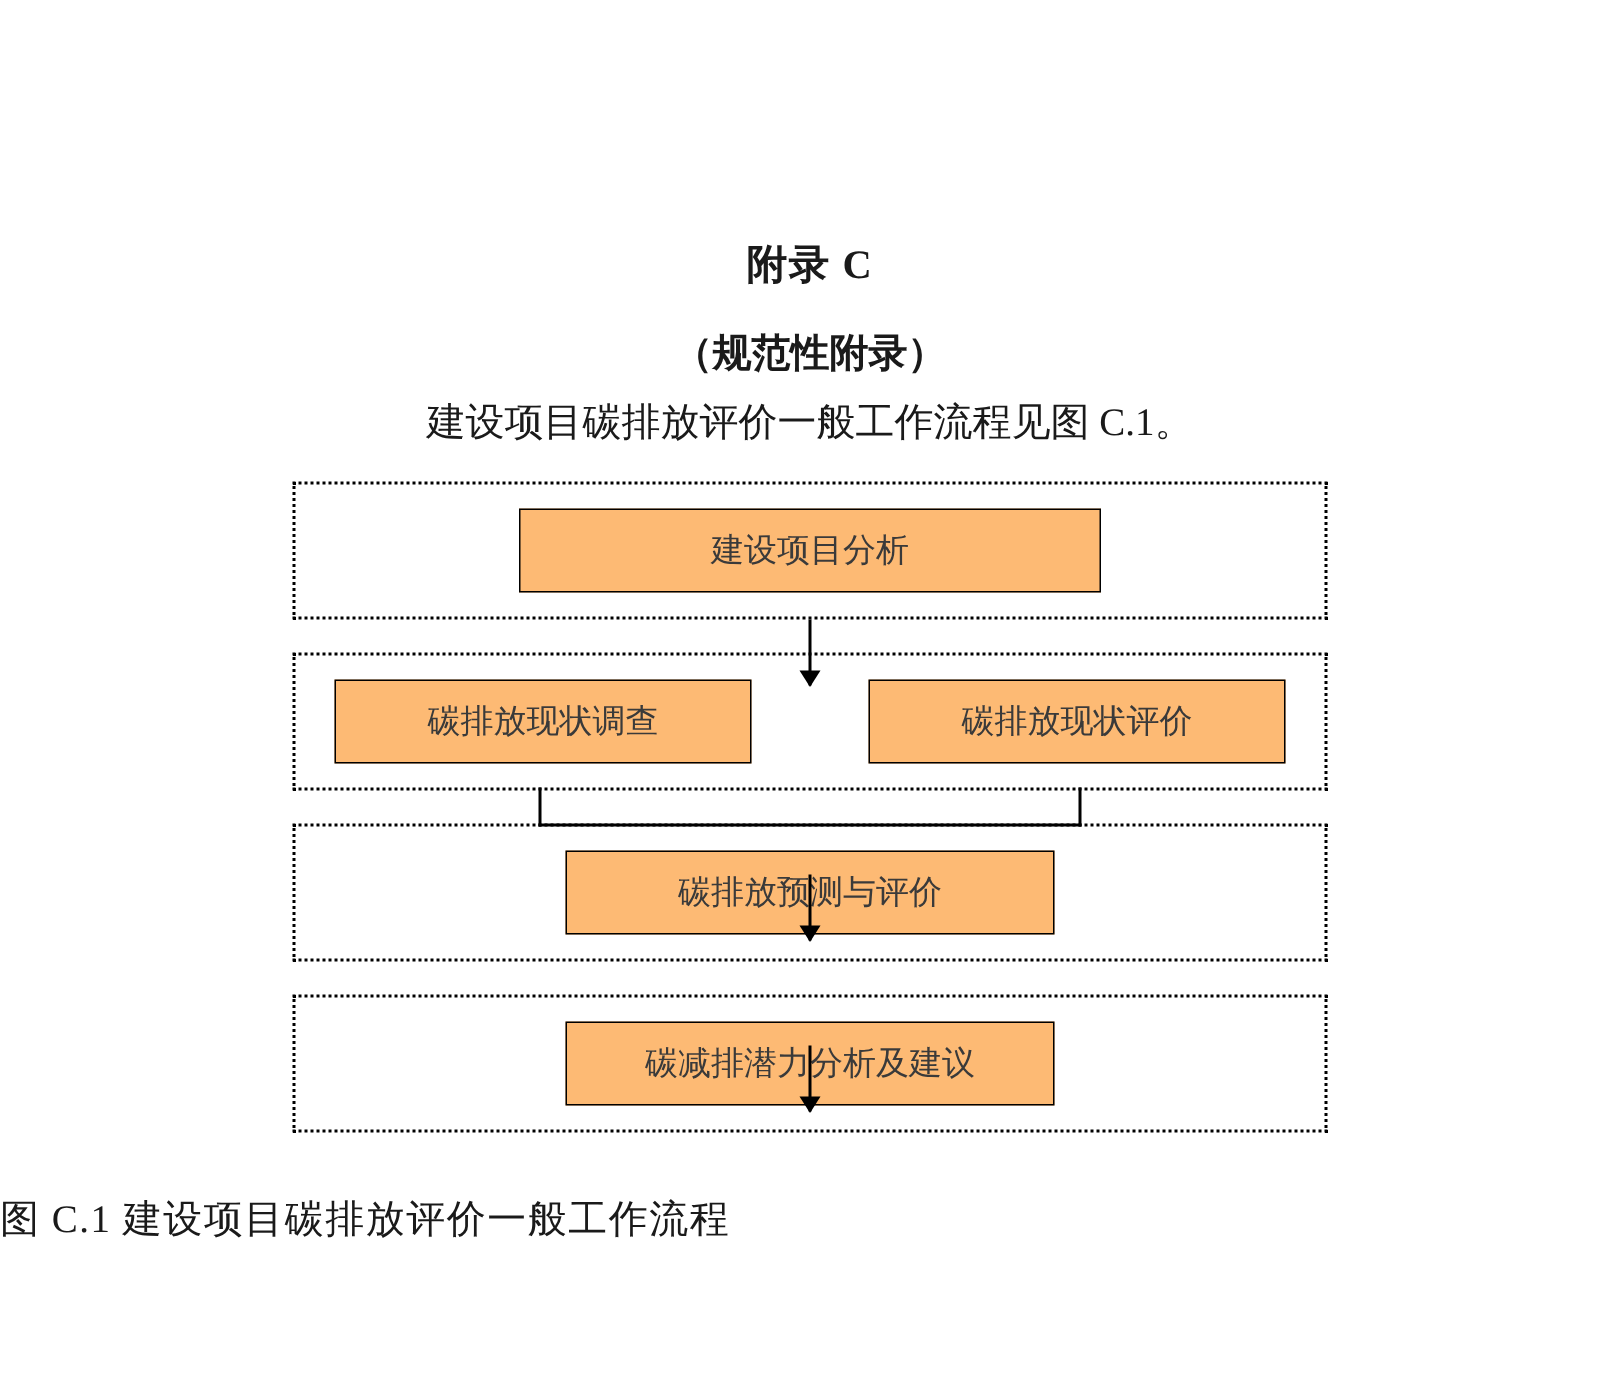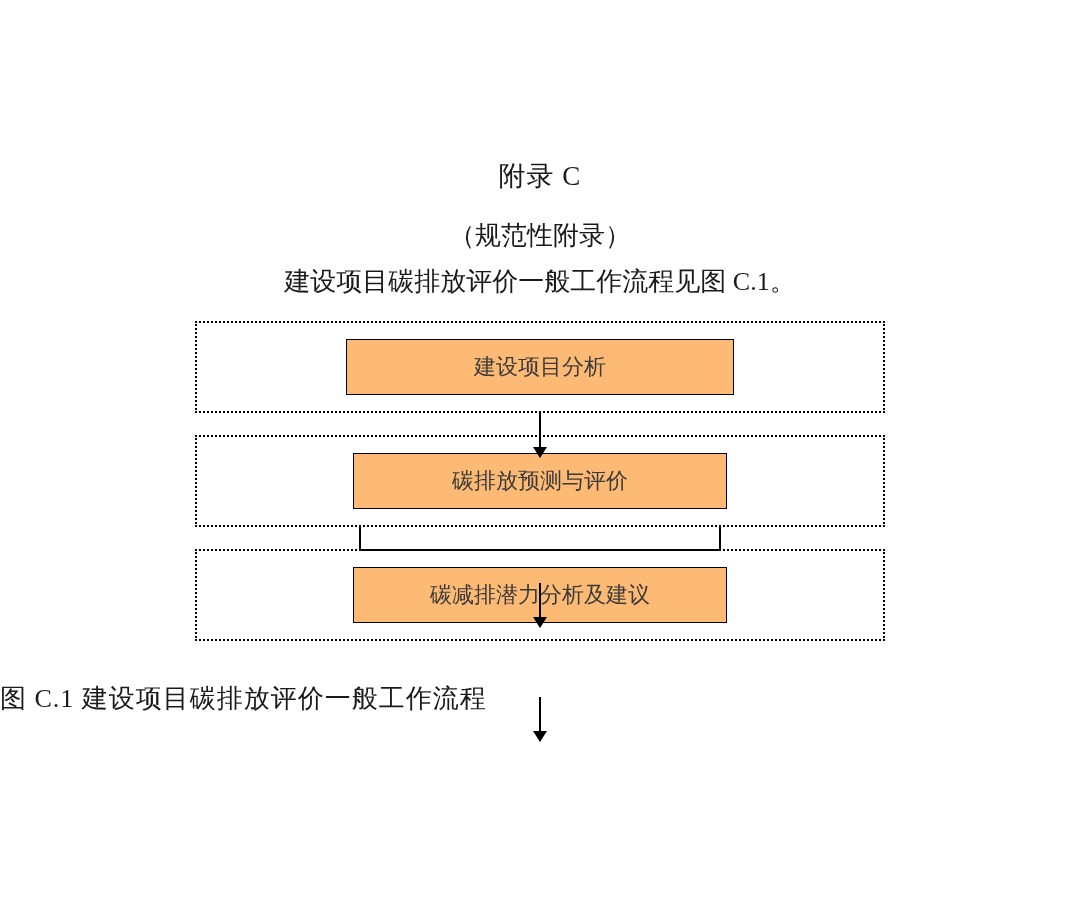--- a/index.html
+++ b/index.html
@@ -15,20 +15,21 @@
     overflow: hidden;
   }
   .page {
     position: relative;
     width: 1080px;
     height: 923px;
   }
   .heading-block {
     text-align: center;
     padding-top: 160px;
+    font-weight: bold;
   }
   .h-appendix {
     font-size: 27px;
     letter-spacing: 1px;
     line-height: 1.2;
   }
   .h-normative {
     font-size: 26px;
     margin-top: 28px;
     line-height: 1.2;
@@ -69,21 +70,21 @@
     background: #fdba74;
     box-sizing: border-box;
     font-size: 22px;
     color: #3a3a3a;
     display: flex;
     align-items: center;
     justify-content: center;
     height: 56px;
   }
   .node-med  { width: 388px; }
-  .node-long { width: 374px; }
+  .node-long { width: 326px; }
   .node-pair { width: 278px; }
 
   .band-2 .pair-wrap {
     display: flex;
     width: 100%;
     justify-content: space-between;
     padding: 0 26px;
     box-sizing: border-box;
   }
 
@@ -141,20 +142,26 @@
   </div>
 
   <div class="intro">建设项目碳排放评价一般工作流程见图 C.1。</div>
 
   <div class="flow">
 
     <div class="band band-1">
       <div class="node node-med">建设项目分析</div>
     </div>
 
+    <div class="band band-2">
+      <div class="pair-wrap">
+        <div class="node node-pair">碳排放现状调查</div>
+        <div class="node node-pair">碳排放现状评价</div>
+      </div>
+    </div>
 
     <div class="band band-3">
       <div class="node node-long">碳排放预测与评价</div>
     </div>
 
     <div class="band band-4">
       <div class="node node-long">碳减排潜力分析及建议</div>
     </div>
 
     <div class="arrow arrow-1"></div>

